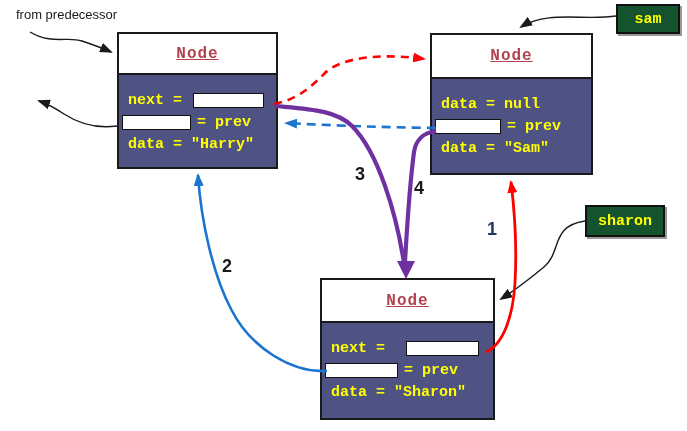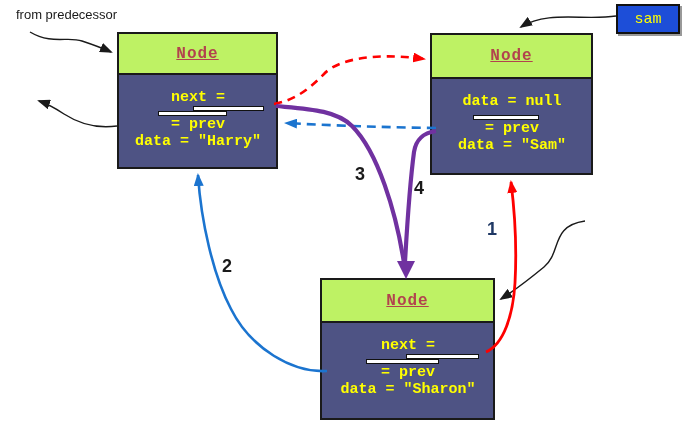--- a/index.html
+++ b/index.html
@@ -2,35 +2,35 @@
 <html><head>
 <meta charset="utf-8">
 <style>
   html,body{margin:0;padding:0;background:#ffffff;}
   #stage{
     position:relative;width:687px;height:431px;background:#ffffff;overflow:hidden;
     font-family:"Liberation Sans",sans-serif;
   }
   
   .node{position:absolute;border:2px solid #1a1a1a;background:#4e5384;box-sizing:border-box;}
-  .node-header{background:#bef264;border-bottom:2px solid #1a1a1a;display:flex;align-items:center;justify-content:center;box-sizing:border-box;}
+  .node-header{background:#ffffff;border-bottom:2px solid #1a1a1a;display:flex;align-items:center;justify-content:center;box-sizing:border-box;}
   .node-title{
     font-family:"Liberation Mono",monospace;font-weight:bold;font-size:16px;color:#b2434e;
     text-decoration:underline;letter-spacing:1px;
   }
   .node-body{padding:14px 8px 0 9px;box-sizing:border-box;}
   .row{display:flex;align-items:center;height:22px;
-    font-family:"Liberation Mono",monospace;font-weight:bold;font-size:15px;color:#ffff00;white-space:pre;flex-direction:column;}
+    font-family:"Liberation Mono",monospace;font-weight:bold;font-size:15px;color:#ffff00;white-space:pre;}
   .field{display:inline-block;background:#ffffff;border:1px solid #111111;height:13px;box-sizing:content-box;}
   .row-next .field{margin-left:auto;margin-right:4px;}
   .row-prev .field{margin-left:-6px;margin-right:6px;}
   
-  .ptrbox{position:absolute;background:#1d4ed8;border:2px solid #111111;box-shadow:2px 2px 0 #999999;
+  .ptrbox{position:absolute;background:#14532d;border:2px solid #111111;box-shadow:2px 2px 0 #999999;
     display:flex;align-items:center;justify-content:center;box-sizing:border-box;
-    font-family:"Liberation Mono",monospace;font-weight:normal;font-size:15px;color:#ffff00;}
+    font-family:"Liberation Mono",monospace;font-weight:bold;font-size:15px;color:#ffff00;}
   
   .ann{position:absolute;font-size:13px;color:#1a1a1a;line-height:15px;}
   
   .stepnum{position:absolute;font-weight:bold;font-size:18px;width:18px;text-align:center;color:#1a1a1a;}
   .stepnum.navy{color:#1f3864;}
   
   #arrows{position:absolute;left:0;top:0;pointer-events:none;}
 </style>
 </head>
 <body>
@@ -89,20 +89,23 @@
       </div>
       <div class="row">
         <span>data = "Sharon"</span>
       </div>
     </div>
   </div>
 
   <div class="ptrbox" style="left:616px;top:4px;width:64px;height:30px;">
     <span>sam</span>
   </div>
+  <div class="ptrbox" style="left:585px;top:205px;width:80px;height:32px;">
+    <span>sharon</span>
+  </div>
 
   <div class="ann" style="left:16px;top:7px;">from predecessor</div>
 
   <div class="stepnum navy" style="left:483px;top:219px;">1</div>
   <div class="stepnum" style="left:218px;top:256px;">2</div>
   <div class="stepnum" style="left:351px;top:164px;">3</div>
   <div class="stepnum" style="left:410px;top:178px;">4</div>
 
   <svg id="arrows" width="687" height="431" viewBox="0 0 687 431">
     <defs>

